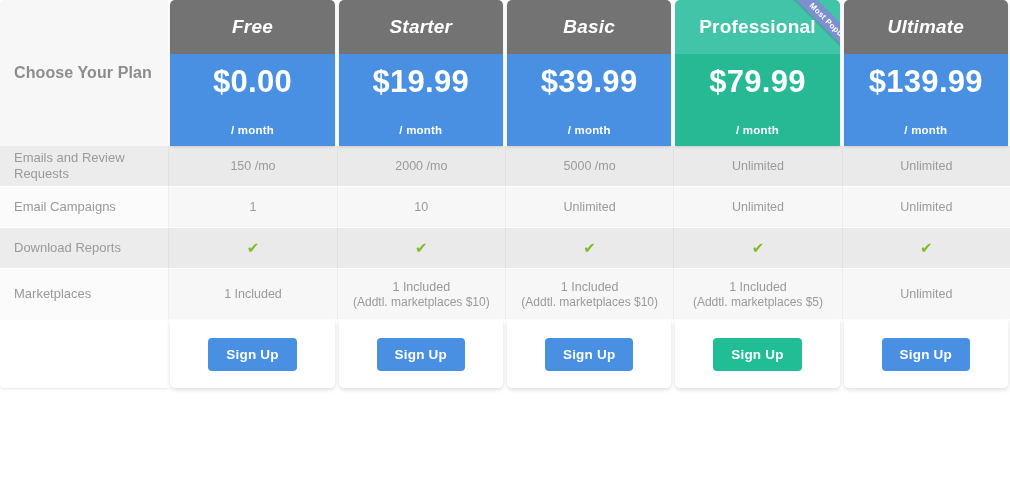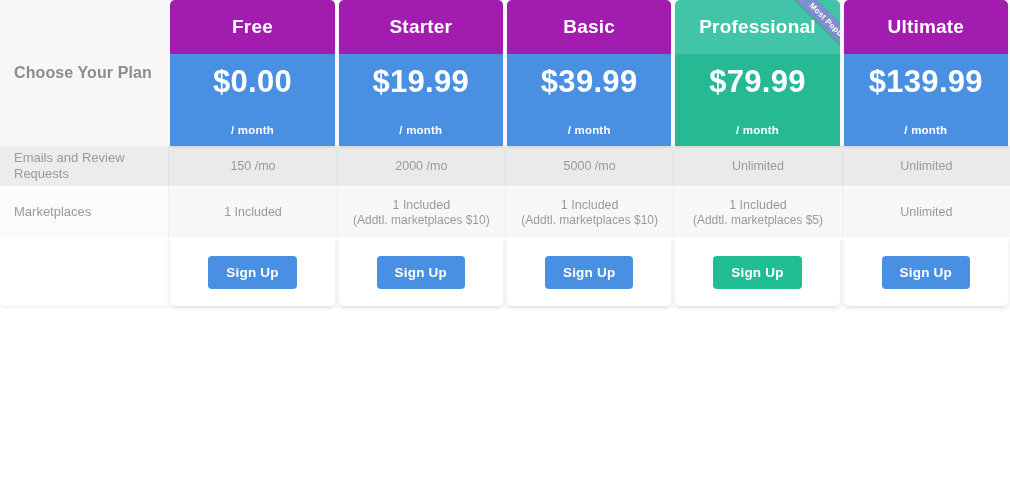--- a/index.html
+++ b/index.html
@@ -69,21 +69,21 @@
     font-size:31px;
     line-height:34px;
     letter-spacing:.3px;
   }
   .price-band .per{
     font-size:11.5px;
     margin-top:3px;
     letter-spacing:.2px;
   }
   
-  .theme-blue .name-band{background:#a21caf;}
+  .theme-blue .name-band{background:#737373;font-style:italic;}
   .theme-blue .price-band{background:#4a90e2;}
   
   .theme-green .name-band{background:#41c4a7;}
   .theme-green .price-band{background:#27b894;}
 
   
   .ribbon{
     position:absolute;
     top:0;right:0;
     width:72px;height:72px;
@@ -249,20 +249,36 @@
     <tbody id="feature-body">
         <tr class="row-dark">
           <td class="lbl" style="height: 40px;">Emails and Review Requests</td>
           <td class="val"><span>150 /mo</span></td>
           <td class="val"><span>2000 /mo</span></td>
           <td class="val"><span>5000 /mo</span></td>
           <td class="val"><span>Unlimited</span></td>
           <td class="val"><span>Unlimited</span></td>
         </tr>
         <tr class="row-light">
+          <td class="lbl" style="height: 40px;">Email Campaigns</td>
+          <td class="val"><span>1</span></td>
+          <td class="val"><span>10</span></td>
+          <td class="val"><span>Unlimited</span></td>
+          <td class="val"><span>Unlimited</span></td>
+          <td class="val"><span>Unlimited</span></td>
+        </tr>
+        <tr class="row-dark">
+          <td class="lbl" style="height: 40px;">Download Reports</td>
+          <td class="val"><span class="check">✔</span></td>
+          <td class="val"><span class="check">✔</span></td>
+          <td class="val"><span class="check">✔</span></td>
+          <td class="val"><span class="check">✔</span></td>
+          <td class="val"><span class="check">✔</span></td>
+        </tr>
+        <tr class="row-light">
           <td class="lbl" style="height: 50px;">Marketplaces</td>
           <td class="val"><span>1 Included</span></td>
           <td class="val"><span>1 Included</span><span class="sub">(Addtl. marketplaces $10)</span></td>
           <td class="val"><span>1 Included</span><span class="sub">(Addtl. marketplaces $10)</span></td>
           <td class="val"><span>1 Included</span><span class="sub">(Addtl. marketplaces $5)</span></td>
           <td class="val"><span>Unlimited</span></td>
         </tr>
       </tbody>
     <tfoot>
       <tr class="cta-row" id="cta-row">

